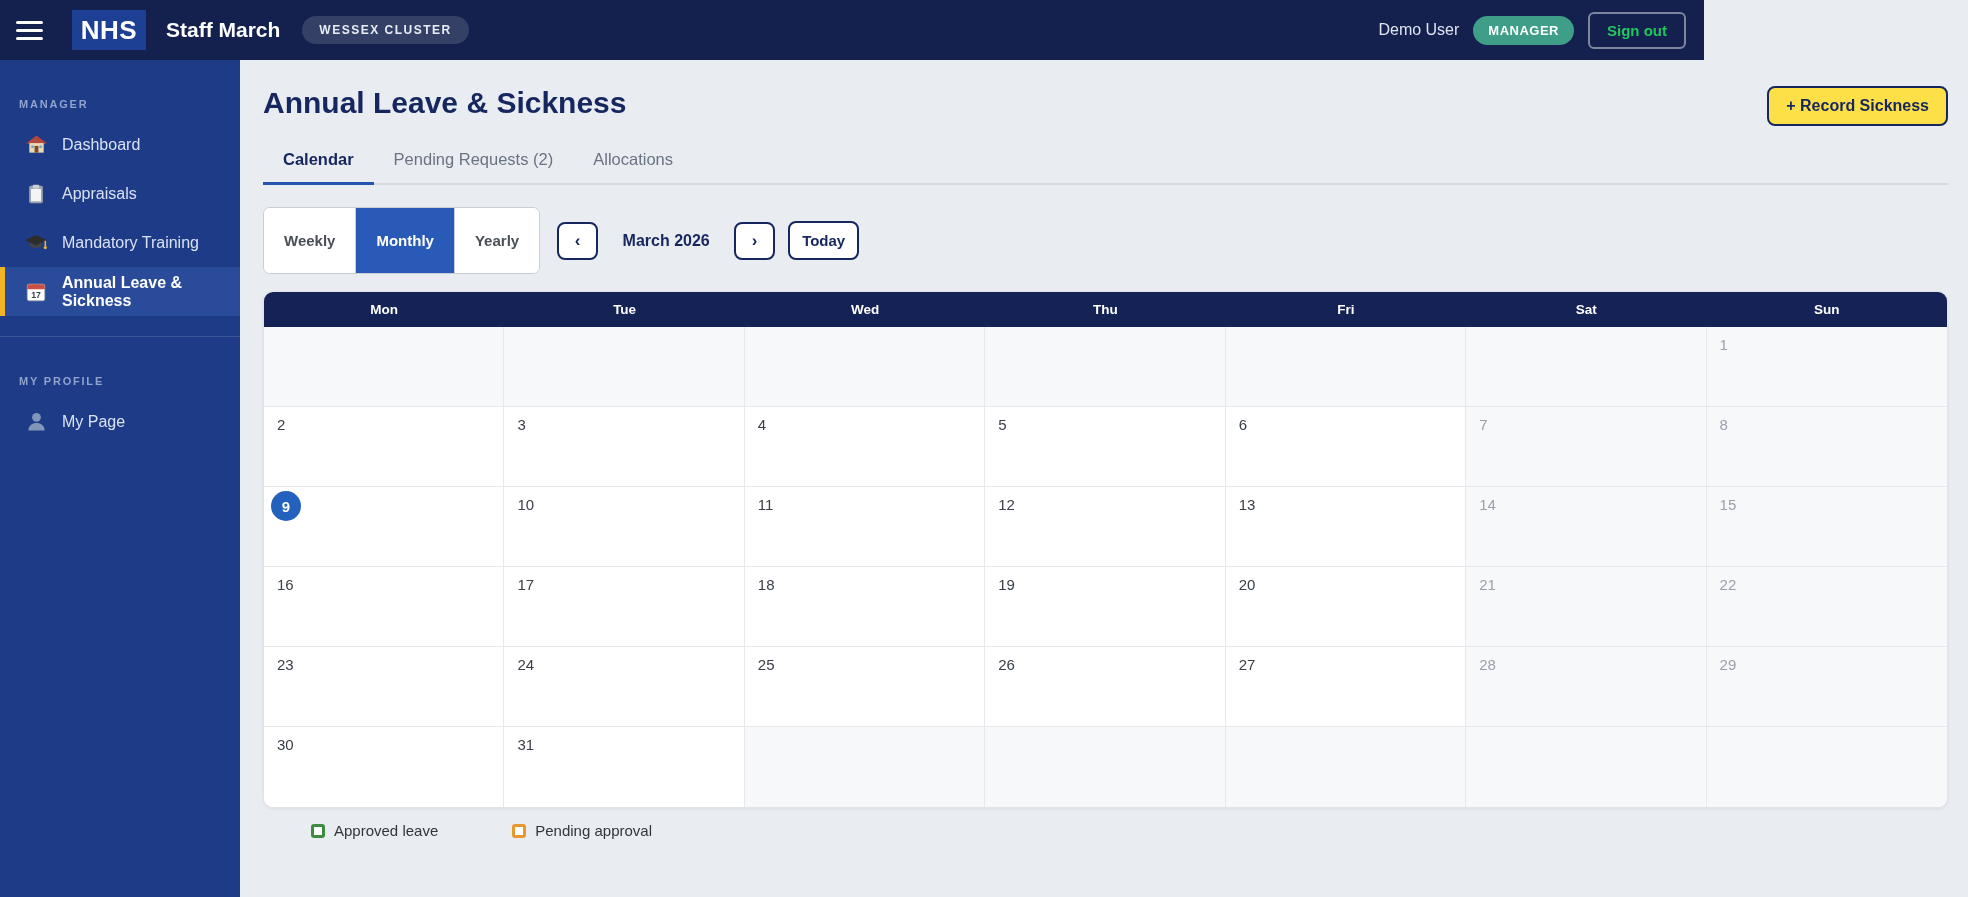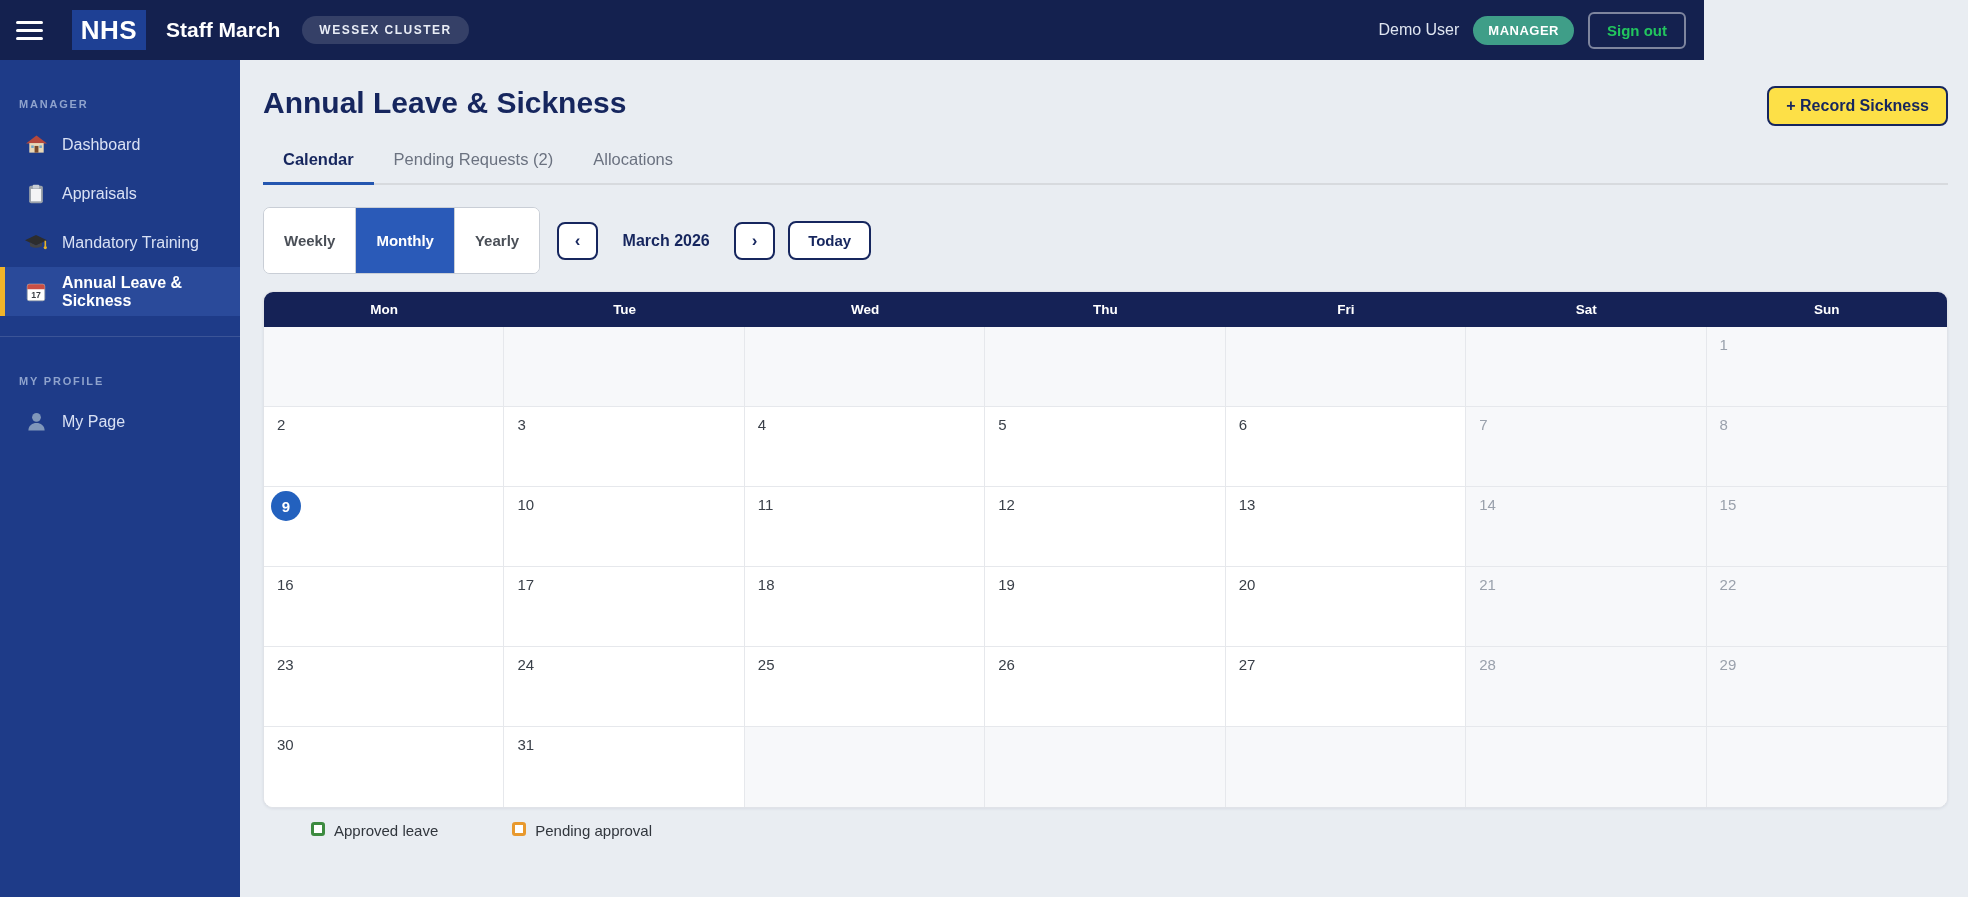--- a/index.html
+++ b/index.html
@@ -54,42 +54,42 @@
   .seg { display:flex; background:#fff; border:1px solid #c9ced6; border-radius:7px; overflow:hidden; }
   .seg-btn { padding:24px 20px; font-size:15px; font-weight:bold; color:#4a4f57; background:#fff;
     border:none; border-left:1px solid #c9ced6; cursor:pointer; font-family:inherit; }
   .seg-btn:first-child { border-left:none; }
   .seg-btn.active { background:#2a5ab8; color:#fff; }
   .nav-btn { width:41px; height:38px; background:#fff; color:#16265e; border:2px solid #16265e;
     border-radius:8px; font-size:17px; font-weight:bold; cursor:pointer; font-family:inherit; }
   .nav-btn.prev { margin-left:17px; }
   .period { width:136px; text-align:center; color:#16265e; font-size:16px; font-weight:bold; }
   .today-btn { margin-left:13px; background:#fff; color:#16265e; border:2px solid #16265e;
-    border-radius:8px; padding:9px 18px; font-size:15px; font-weight:bold; cursor:pointer; font-family:inherit; }
+    border-radius:8px; padding:9px 12px; font-size:15px; font-weight:bold; cursor:pointer; font-family:inherit; }
 
   
   .cal-card { margin-top:17px; background:#fff; border:1px solid #e0e3e8; border-radius:10px;
     overflow:hidden; box-shadow:0 1px 3px rgba(20,33,79,0.08); }
   .cal-head { display:grid; grid-template-columns:repeat(7,1fr); background:#152256; }
   .cal-head-cell { height:35px; line-height:35px; text-align:center; color:#fff;
     font-weight:bold; font-size:13.5px; }
   .cal-grid { display:grid; grid-template-columns:repeat(7,1fr); grid-auto-rows:80px; }
   .cal-cell { background:#fff; border-right:1px solid #e6e8ec; border-bottom:1px solid #e6e8ec;
     padding:9px 0 0 13px; font-size:15px; color:#3a4049; cursor:pointer; }
   .cal-cell:nth-child(7n) { border-right:none; }
   .cal-cell.weekend { background:#f7f8fa; color:#9aa1ac; }
   .cal-cell.othermonth { background:#f7f8fa; }
   .cal-cell.lastrow { border-bottom:none; }
   .today-badge { display:inline-flex; width:30px; height:30px; border-radius:50%;
     background:#2361be; color:#fff; font-weight:bold; align-items:center; justify-content:center;
     margin:-5px 0 0 -6px; }
 
   
   .legend { margin-top:14px; display:flex; align-items:center; gap:26px; }
-  .legend-item { display:flex; align-items:flex-start; gap:9px;padding-left:48px; }
+  .legend-item { display:flex; align-items:center; gap:9px;padding-left:48px; }
   .legend-swatch { width:14px; height:14px; background:#fff; border:3px solid #888; border-radius:3px; }
   .legend-label { font-size:15px; color:#31363d; }
 </style>
 </head>
 <body>
 
 <header class="topbar">
   <div class="burger">
     <span></span>
       <span></span>

